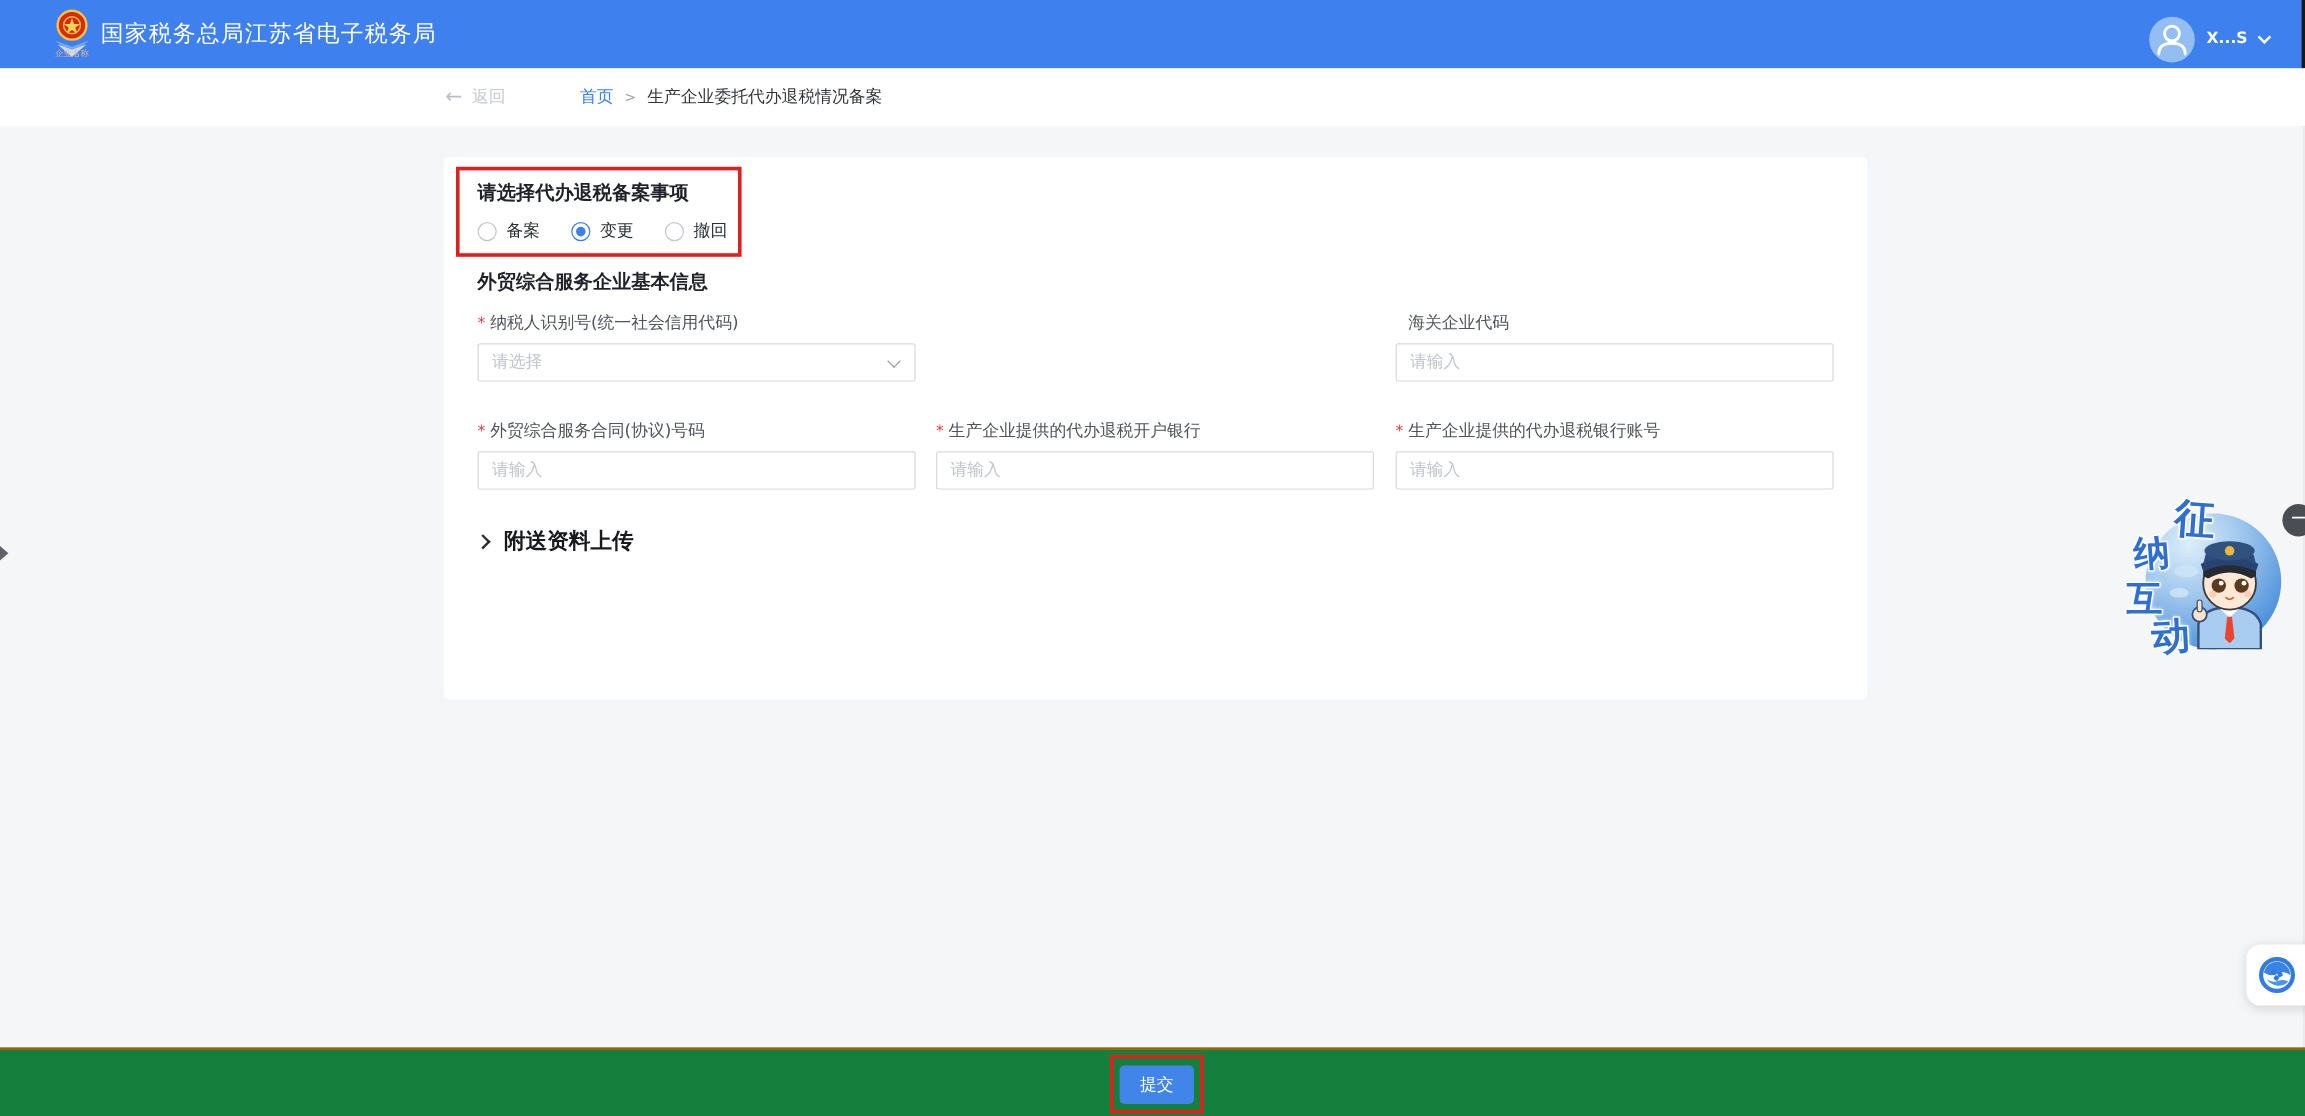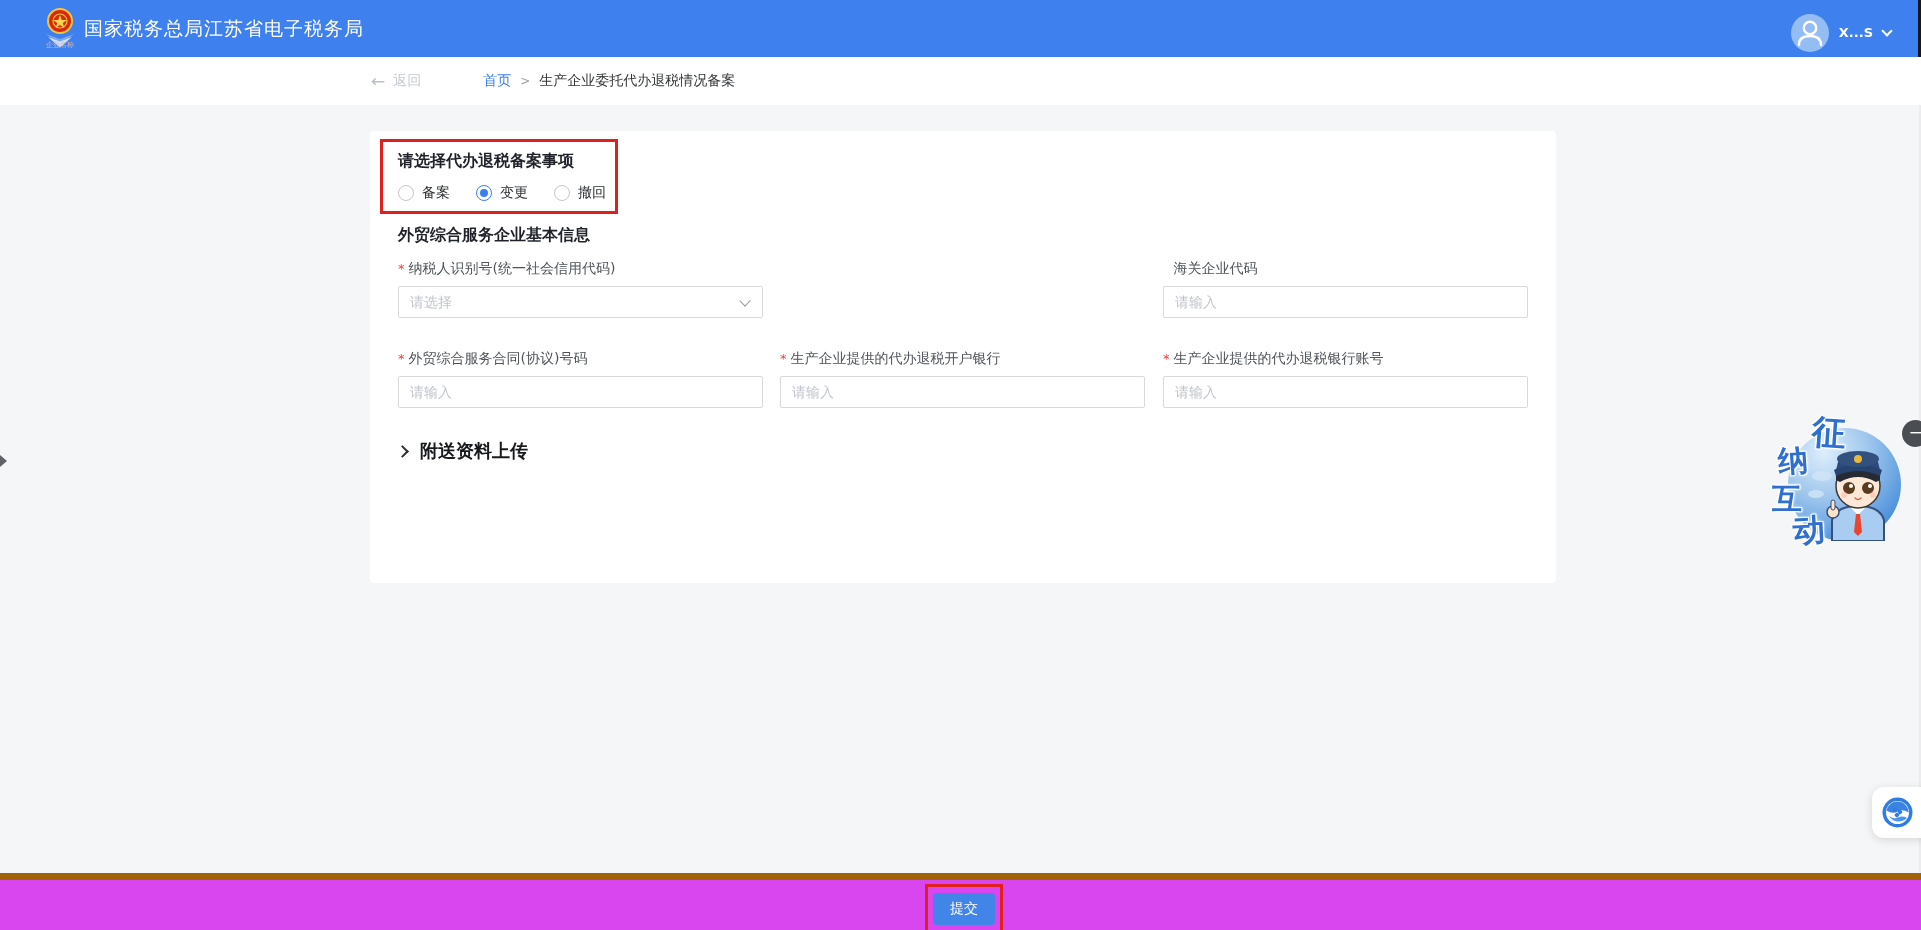--- a/index.html
+++ b/index.html
@@ -49,21 +49,21 @@
   .fl-input:disabled { background:#f1f2f3; border-color:#dcdee0; }
   .fselect { position:relative; width:100%; height:32px; border:1px solid #d9d9d9; border-radius:2px; background:#fff; cursor:pointer; }
   .fselect .ph { position:absolute; left:11px; top:0; line-height:30px; font-size:14px; color:#c0c4cc; }
   .sel-chev { position:absolute; right:13px; top:10px; width:8px; height:8px; border-right:1px solid #969ba3; border-bottom:1px solid #969ba3; transform:rotate(45deg); }
 
   .attach-head { position:absolute; left:28px; top:308px; display:flex; align-items:center; gap:13px; cursor:pointer; }
   .attach-chev { width:9px; height:9px; border-right:2px solid #2b2f33; border-bottom:2px solid #2b2f33; transform:rotate(-45deg); margin-top:1px; }
   .attach-title { font-size:18px; font-weight:700; color:#17191c; }
 
   
-  .footer { position:absolute; left:0; top:873px; width:1921px; height:57px; background:#d946ef; border-top:7px solid #a16207; }
+  .footer { position:absolute; left:0; top:873px; width:1921px; height:57px; background:#15803d; border-top:2px solid #a16207; }
   .ann-submit { position:absolute; left:925px; top:4px; width:78px; height:49px; border:3px solid #e01f1f; display:flex; align-items:center; justify-content:center; }
   .submit-btn { width:62px; height:32px; background:#4285e9; color:#ffffff; font-size:14px; border:none; border-radius:4px; cursor:pointer; font-family:inherit; }
 
   
   .assist-circle { position:absolute; left:1788px; top:428px; width:113px; height:113px; border-radius:50%;
       background:radial-gradient(circle at 32% 22%, #ddeefb 0%, #9cc5ec 40%, #4e92dc 78%, #3c82d2 100%); cursor:pointer; }
   .assist-char { position:absolute; font-weight:700; color:#2e6fd0;
       text-shadow:0 0 2px #fff, 0 0 3px #fff, 0 0 4px #fff, 1px 1px 0 #fff, -1px -1px 0 #fff, 1px -1px 0 #fff, -1px 1px 0 #fff; }
   .minimize-btn { position:absolute; left:1902px; top:420px; width:27px; height:27px; border-radius:50%; background:#4a4d52; color:#fff;
       text-align:center; line-height:24px; font-size:17px; cursor:pointer; }

